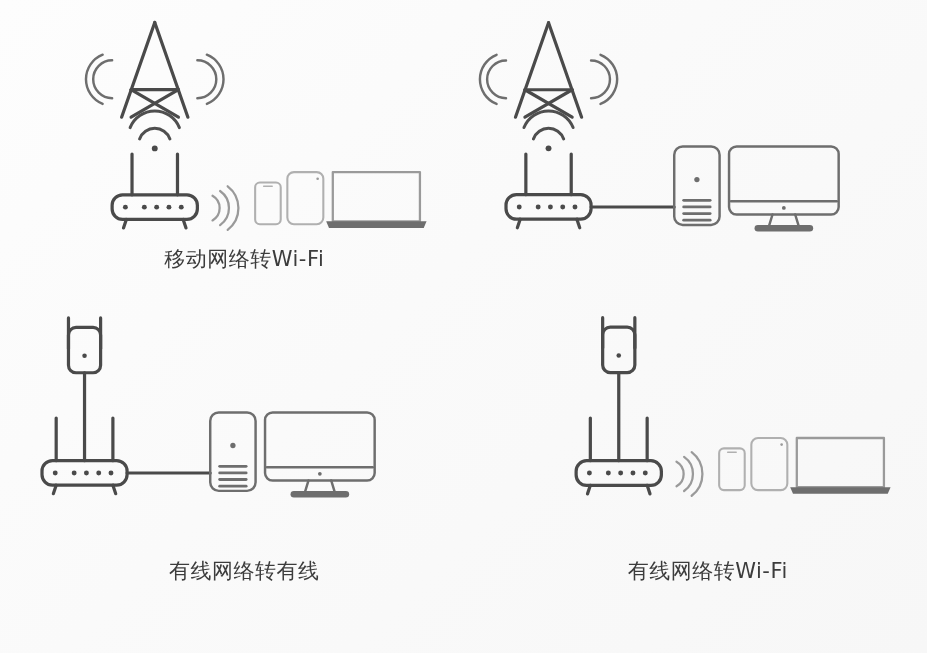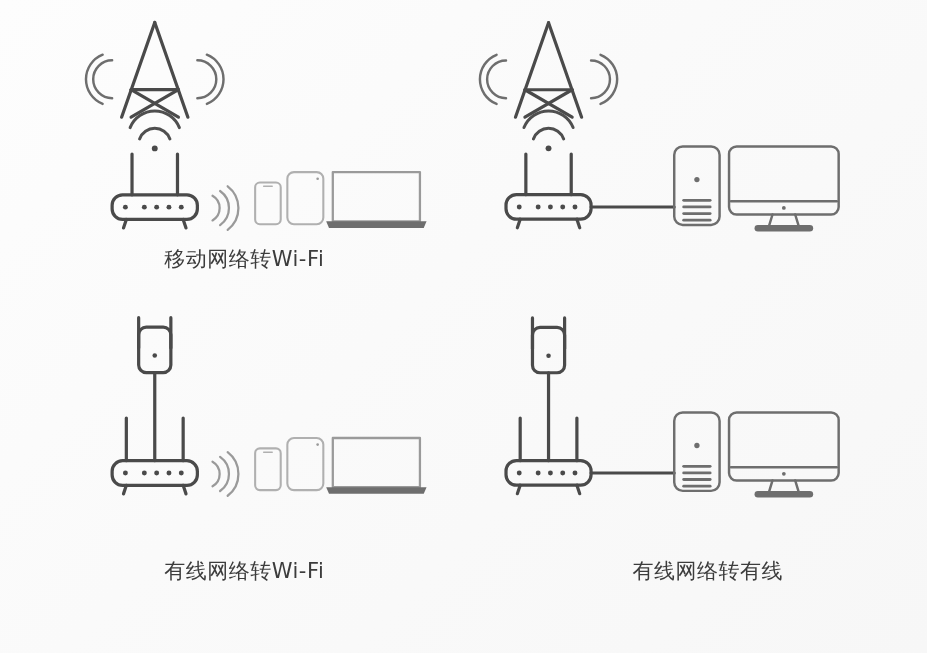--- a/index.html
+++ b/index.html
@@ -189,20 +189,74 @@
             <path class="s-mid" d="M256 206 L368 206"></path>
             <circle class="f-mid" cx="312" cy="213" r="2"></circle>
             <path class="s-mid" d="M300 220 L296 233"></path>
             <path class="s-mid" d="M324 220 L328 233"></path>
             <rect class="f-mid" x="281" y="231" width="62" height="7" rx="3.5"></rect>
           </g>
         </svg>
       </div>
     </div>
 
+    <div class="cell cell-br">
+      <div class="art">
+        <svg viewBox="0 0 464 240" preserveAspectRatio="xMidYMid meet">
+
+          <g>
+            <path class="s-dark" d="M46 12 L46 44"></path>
+            <path class="s-dark" d="M80 12 L80 44"></path>
+            <rect class="s-dark" x="46" y="22" width="34" height="48" rx="8"></rect>
+            <circle class="f-dark" cx="63" cy="52" r="2.4"></circle>
+          </g>
+
+          <g>
+            <path class="s-dark" style="stroke-width:3.4" d="M63 70 L63 163"></path>
+          </g>
+
+          <g>
+            <path class="s-dark" d="M33 118 L33 163"></path>
+            <path class="s-dark" d="M93 118 L93 163"></path>
+            <rect class="s-dark" x="18" y="163" width="90" height="26" rx="11"></rect>
+            <circle class="f-dark" cx="32" cy="176" r="2.6"></circle>
+            <circle class="f-dark" cx="52" cy="176" r="2.6"></circle>
+            <circle class="f-dark" cx="65" cy="176" r="2.6"></circle>
+            <circle class="f-dark" cx="78" cy="176" r="2.6"></circle>
+            <circle class="f-dark" cx="91" cy="176" r="2.6"></circle>
+            <path class="s-dark" d="M33 189 L30 198"></path>
+            <path class="s-dark" d="M93 189 L96 198"></path>
+          </g>
+
+          <g>
+            <path class="s-dark" style="stroke-width:3.2" d="M108 176 L196 176"></path>
+          </g>
+
+          <g>
+            <rect class="s-mid" x="196" y="112" width="48" height="83" rx="9"></rect>
+            <circle class="f-mid" cx="220" cy="147" r="2.8"></circle>
+            <path class="s-mid" style="stroke-width:3" d="M206 169 L234 169"></path>
+            <path class="s-mid" style="stroke-width:3" d="M206 176 L234 176"></path>
+            <path class="s-mid" style="stroke-width:3" d="M206 183 L234 183"></path>
+            <path class="s-mid" style="stroke-width:3" d="M206 190 L234 190"></path>
+          </g>
+
+          <g>
+            <rect class="s-mid" x="254" y="112" width="116" height="72" rx="8"></rect>
+            <path class="s-mid" d="M256 170 L368 170"></path>
+            <circle class="f-mid" cx="312" cy="177" r="2"></circle>
+            <path class="s-mid" d="M300 184 L296 197"></path>
+            <path class="s-mid" d="M324 184 L328 197"></path>
+            <rect class="f-mid" x="281" y="195" width="62" height="7" rx="3.5"></rect>
+          </g>
+        </svg>
+      </div>
+      <div class="caption">有线网络转有线</div>
+    </div>
+
     <div class="cell cell-bl">
       <div class="art">
         <svg viewBox="0 0 463 240" preserveAspectRatio="xMidYMid meet">
 
           <g>
             <path class="s-dark" d="M120 12 L120 44"></path>
             <path class="s-dark" d="M154 12 L154 44"></path>
             <rect class="s-dark" x="120" y="22" width="34" height="48" rx="8"></rect>
             <circle class="f-dark" cx="137" cy="52" r="2.4"></circle>
           </g>
@@ -242,68 +296,14 @@
 
           <g>
             <path class="s-light" d="M325 139 L417 139 L417 191 L325 191 Z"></path>
             <path class="f-mid" d="M318 191 L424 191 L421 198 L321 198 Z"></path>
           </g>
         </svg>
       </div>
       <div class="caption">有线网络转Wi-Fi</div>
     </div>
 
-    <div class="cell cell-br">
-      <div class="art">
-        <svg viewBox="0 0 464 240" preserveAspectRatio="xMidYMid meet">
-
-          <g>
-            <path class="s-dark" d="M46 12 L46 44"></path>
-            <path class="s-dark" d="M80 12 L80 44"></path>
-            <rect class="s-dark" x="46" y="22" width="34" height="48" rx="8"></rect>
-            <circle class="f-dark" cx="63" cy="52" r="2.4"></circle>
-          </g>
-
-          <g>
-            <path class="s-dark" style="stroke-width:3.4" d="M63 70 L63 163"></path>
-          </g>
-
-          <g>
-            <path class="s-dark" d="M33 118 L33 163"></path>
-            <path class="s-dark" d="M93 118 L93 163"></path>
-            <rect class="s-dark" x="18" y="163" width="90" height="26" rx="11"></rect>
-            <circle class="f-dark" cx="32" cy="176" r="2.6"></circle>
-            <circle class="f-dark" cx="52" cy="176" r="2.6"></circle>
-            <circle class="f-dark" cx="65" cy="176" r="2.6"></circle>
-            <circle class="f-dark" cx="78" cy="176" r="2.6"></circle>
-            <circle class="f-dark" cx="91" cy="176" r="2.6"></circle>
-            <path class="s-dark" d="M33 189 L30 198"></path>
-            <path class="s-dark" d="M93 189 L96 198"></path>
-          </g>
-
-          <g>
-            <path class="s-dark" style="stroke-width:3.2" d="M108 176 L196 176"></path>
-          </g>
-
-          <g>
-            <rect class="s-mid" x="196" y="112" width="48" height="83" rx="9"></rect>
-            <circle class="f-mid" cx="220" cy="147" r="2.8"></circle>
-            <path class="s-mid" style="stroke-width:3" d="M206 169 L234 169"></path>
-            <path class="s-mid" style="stroke-width:3" d="M206 176 L234 176"></path>
-            <path class="s-mid" style="stroke-width:3" d="M206 183 L234 183"></path>
-            <path class="s-mid" style="stroke-width:3" d="M206 190 L234 190"></path>
-          </g>
-
-          <g>
-            <rect class="s-mid" x="254" y="112" width="116" height="72" rx="8"></rect>
-            <path class="s-mid" d="M256 170 L368 170"></path>
-            <circle class="f-mid" cx="312" cy="177" r="2"></circle>
-            <path class="s-mid" d="M300 184 L296 197"></path>
-            <path class="s-mid" d="M324 184 L328 197"></path>
-            <rect class="f-mid" x="281" y="195" width="62" height="7" rx="3.5"></rect>
-          </g>
-        </svg>
-      </div>
-      <div class="caption">有线网络转有线</div>
-    </div>
-
   </div>
 </div>
 
 </body></html>

